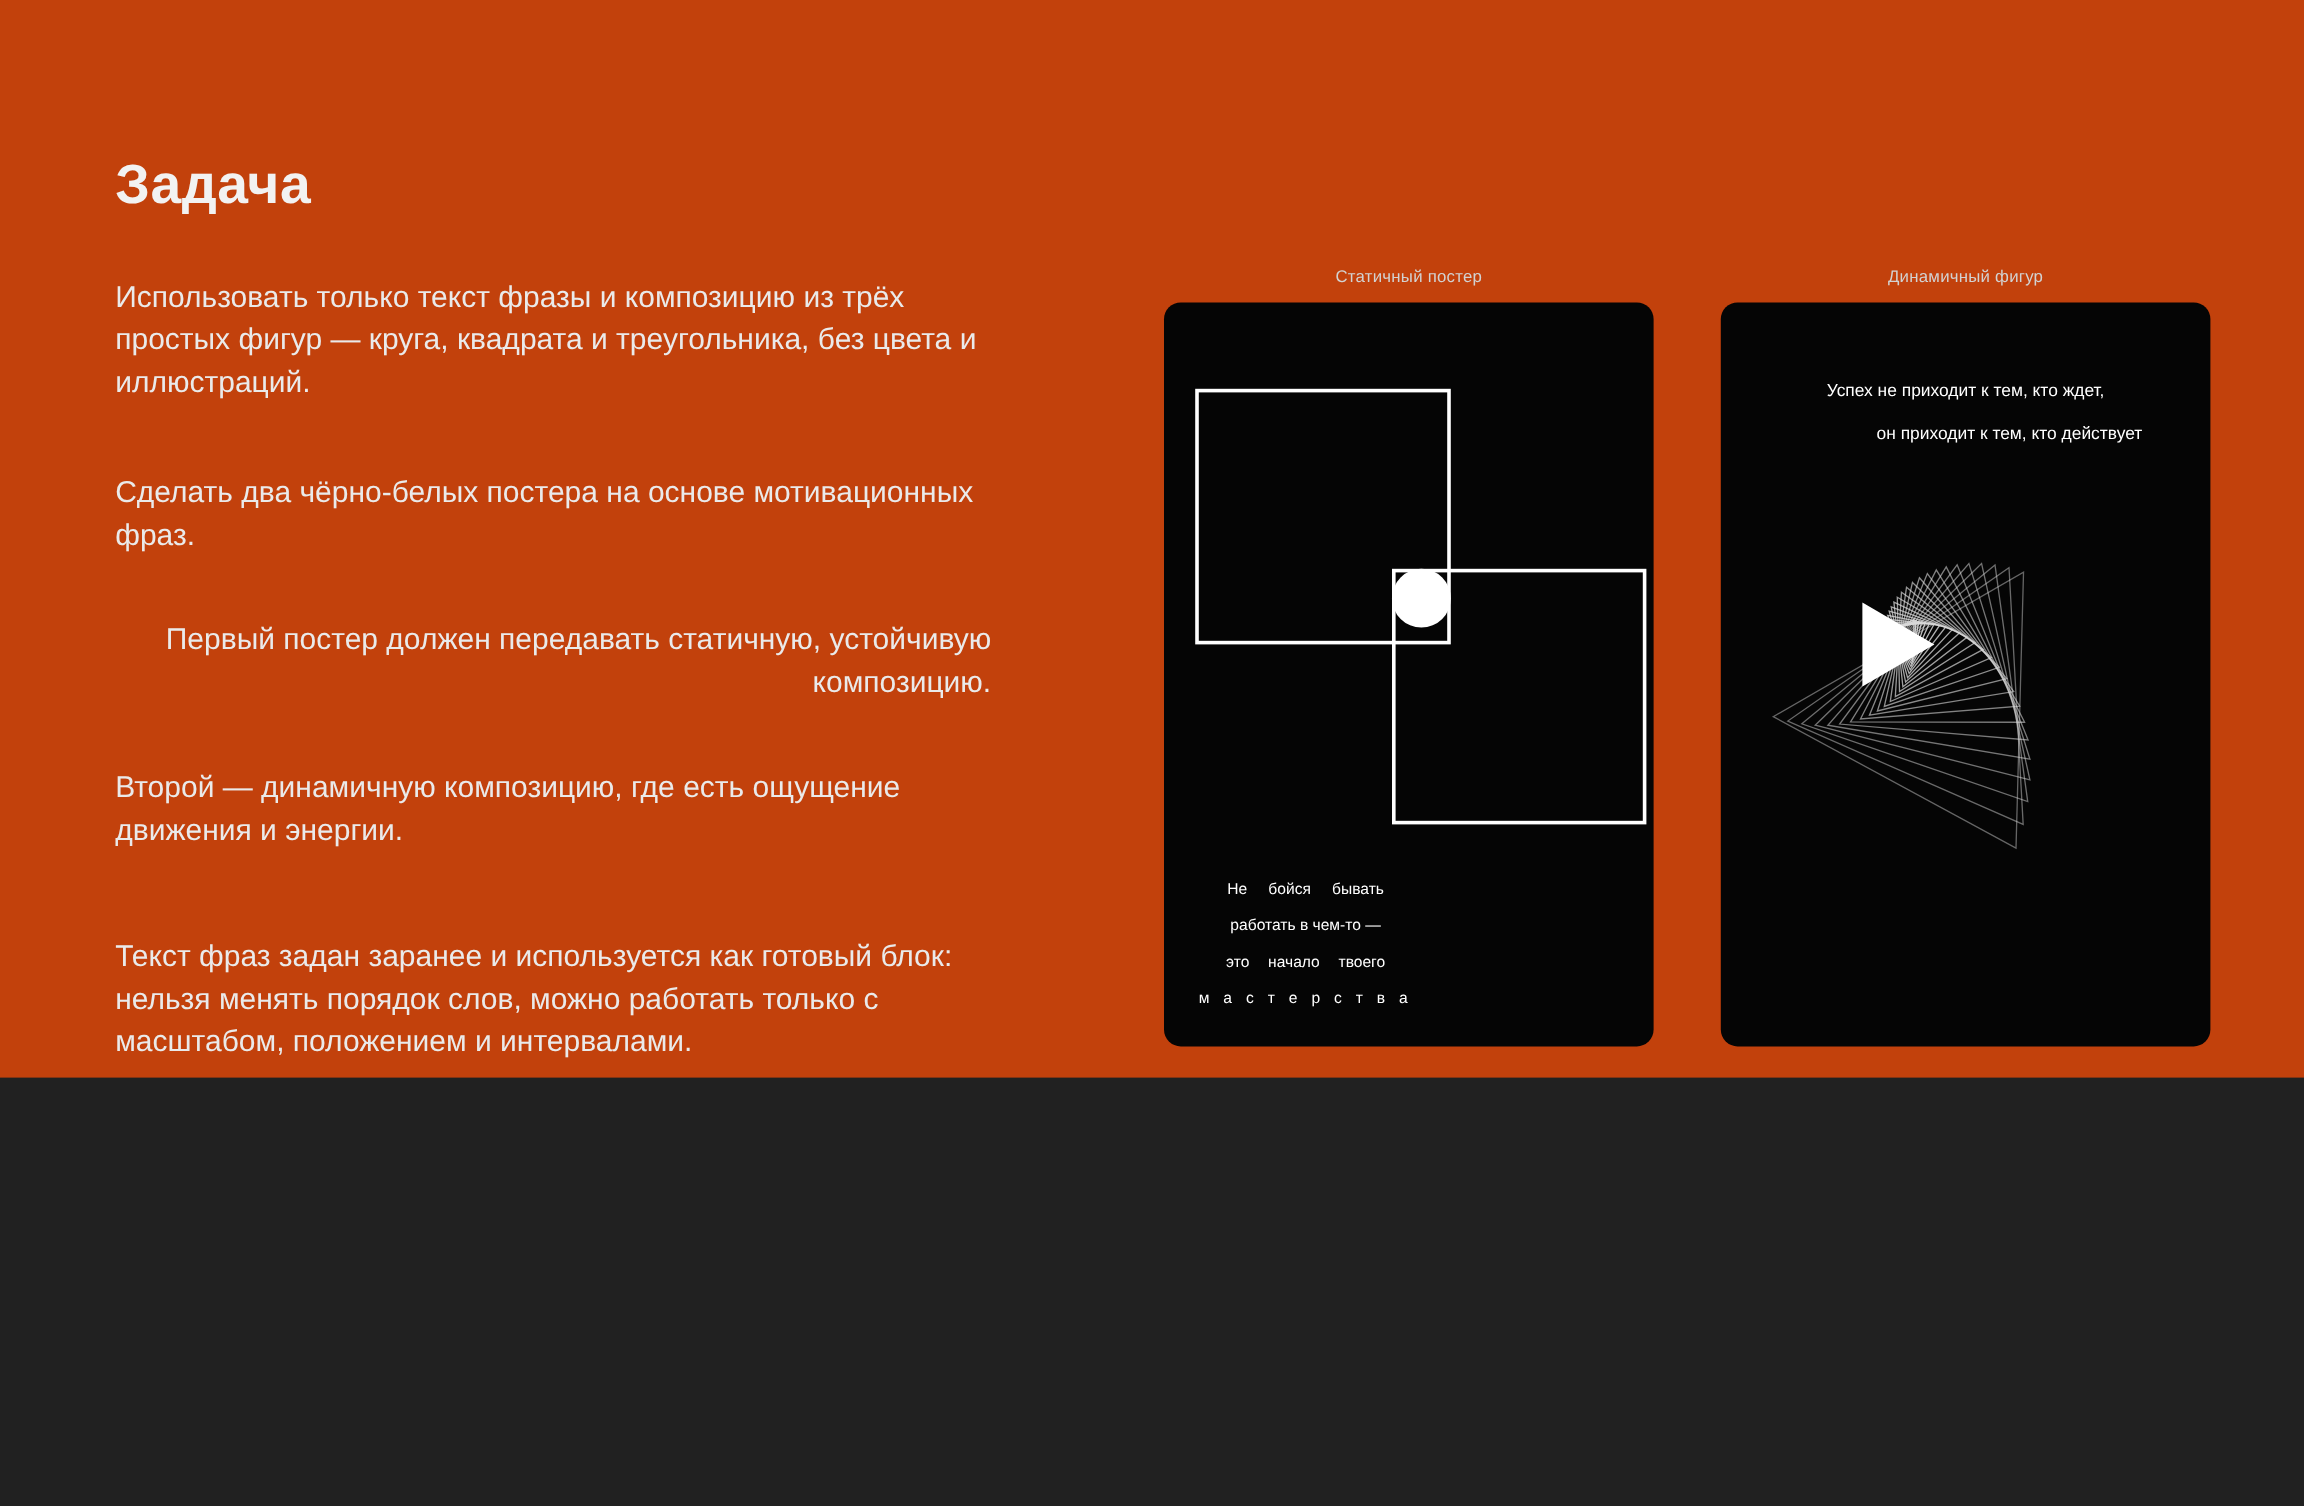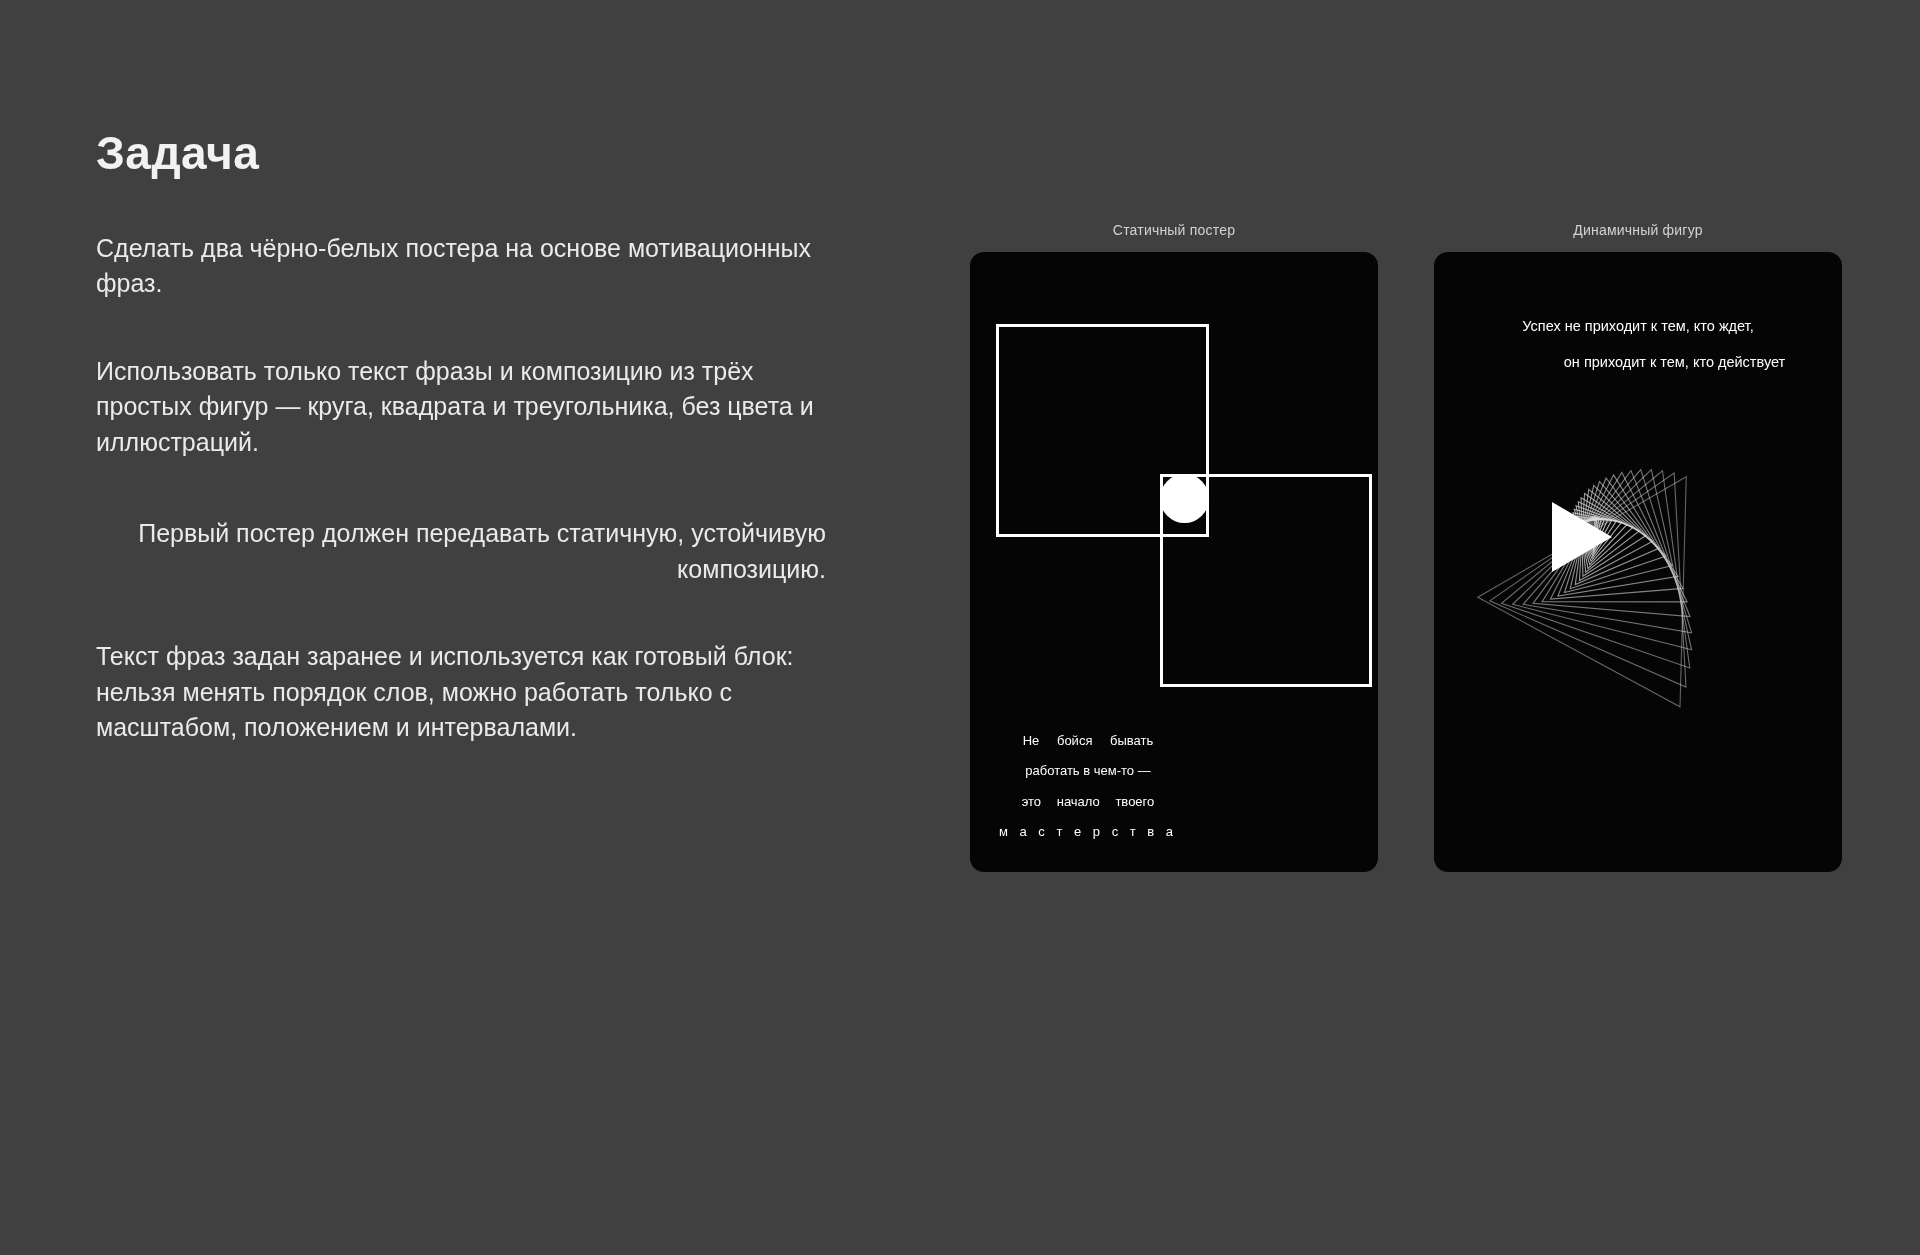--- a/index.html
+++ b/index.html
@@ -10,22 +10,22 @@
   body {
     width: 1920px;
     height: 1255px;
     overflow: hidden;
     font-family: "Liberation Sans", sans-serif;
     color: #e8e8e8;
   }
   .slide {
     position: relative;
     width: 1920px;
-    height: 1255px;
-    background: #404040;
+    height: 898px;
+    background: #c2410c;
   }
 
   
   .left-col {
     position: absolute;
     left: 96px;
     top: 128px;
     width: 740px;
   }
   .title {
@@ -140,23 +140,24 @@
     height: 620px;
   }
 </style>
 </head>
 <body>
 
 <div class="slide">
 
   <div class="left-col">
     <h1 class="title">Задача</h1>
+    <p class="para p2"> Использовать только текст фразы и композицию из трёх простых фигур — круга, квадрата и треугольника, без цвета и иллюстраций.</p>
     <p class="para p1">Сделать два чёрно-белых постера на основе мотивационных фраз.</p>
-    <p class="para p2"> Использовать только текст фразы и композицию из трёх простых фигур — круга, квадрата и треугольника, без цвета и иллюстраций.</p>
     <p class="para p3">Первый постер должен передавать статичную, устойчивую композицию.</p>
+    <p class="para p4"> Второй — динамичную композицию, где есть ощущение движения и энергии.</p>
     <p class="para p5">Текст фраз задан заранее и используется как готовый блок: нельзя менять порядок слов, можно работать только с масштабом, положением и интервалами.</p>
   </div>
 
   <div class="posters">
 
     <div class="poster-block">
       <div class="poster-caption">Статичный постер</div>
       <div class="poster">
         <div class="sq-a"></div>
         <div class="sq-b"></div>

